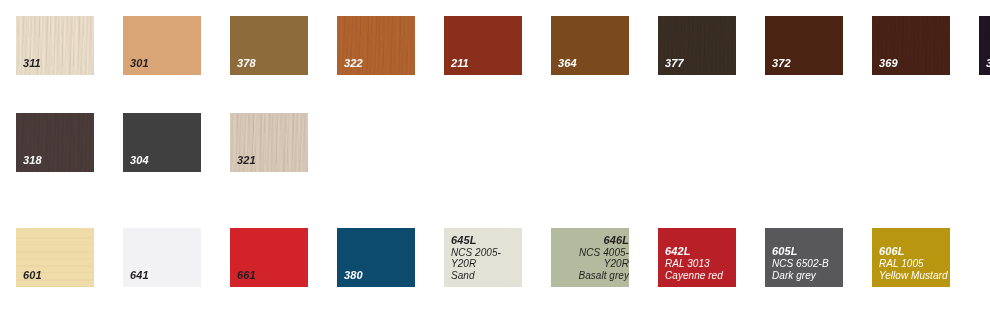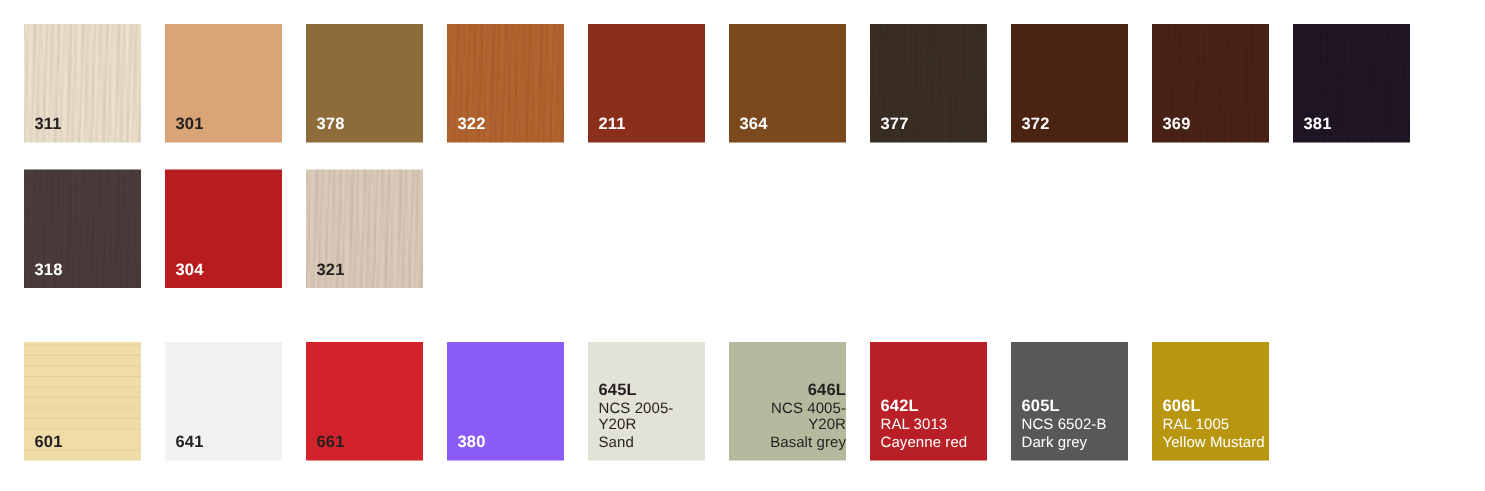--- a/index.html
+++ b/index.html
@@ -31,25 +31,26 @@
     flex-direction: row;
   }
 
   .swatch-row.row-1 { top: 16px; }
   .swatch-row.row-2 { top: 113px; }
   .swatch-row.row-3 { top: 228px; }
 
   .swatch {
     position: relative;
     width: 78px;
-    height: 79px;
-    margin-right: 16px;
+    height: 59px;
+    margin-right: 29px;
     box-sizing: border-box;
     overflow: hidden;
     flex: 0 0 auto;
+    font-style: italic;
   }
 
   
   .swatch.wood::before {
     content: "";
     position: absolute;
     left: -10%;
     top: -10%;
     width: 120%;
     height: 120%;
@@ -205,21 +206,21 @@
           <span class="swatch-code">381</span>
         </div>
       </div>
     </div>
   <div class="swatch-row row-2">
       <div class="swatch wood label-light" style="background: rgb(75, 60, 58);">
         <div class="swatch-label">
           <span class="swatch-code">318</span>
         </div>
       </div>
-      <div class="swatch wood-strong label-light" style="background: #b91c1c; text-align: right;">
+      <div class="swatch wood-strong label-light" style="background: #404040; text-align: right;">
         <div class="swatch-label">
           <span class="swatch-code">304</span>
         </div>
       </div>
       <div class="swatch wood label-dark" style="background: rgb(220, 204, 187);">
         <div class="swatch-label">
           <span class="swatch-code">321</span>
         </div>
       </div>
     </div>
@@ -232,21 +233,21 @@
       <div class="swatch plain label-dark" style="background: rgb(242, 242, 244);">
         <div class="swatch-label">
           <span class="swatch-code">641</span>
         </div>
       </div>
       <div class="swatch plain label-dark" style="background: rgb(210, 35, 42);">
         <div class="swatch-label">
           <span class="swatch-code">661</span>
         </div>
       </div>
-      <div class="swatch plain label-light" style="background: #8b5cf6;">
+      <div class="swatch plain label-light" style="background: #0c4a6e;">
         <div class="swatch-label">
           <span class="swatch-code">380</span>
         </div>
       </div>
       <div class="swatch plain label-dark" style="background: rgb(227, 226, 214);">
         <div class="swatch-label">
           <span class="swatch-code">645L</span>
           <span class="swatch-ref">NCS 2005-Y20R</span>
           <span class="swatch-name">Sand</span>
         </div>

